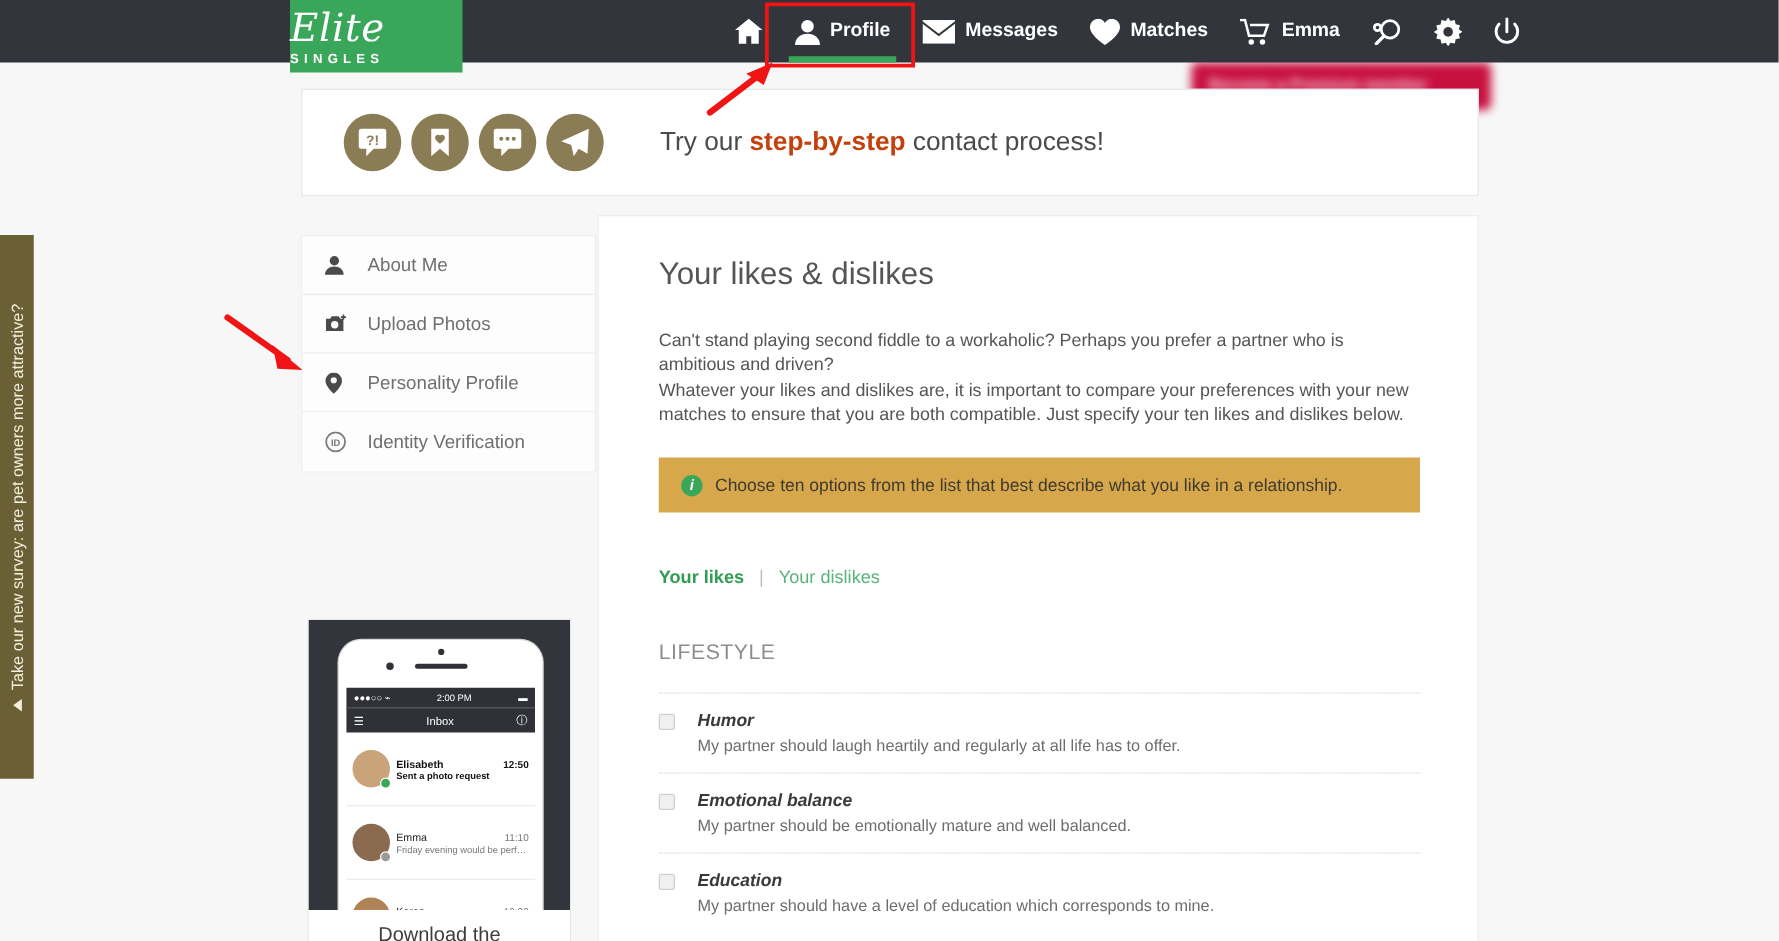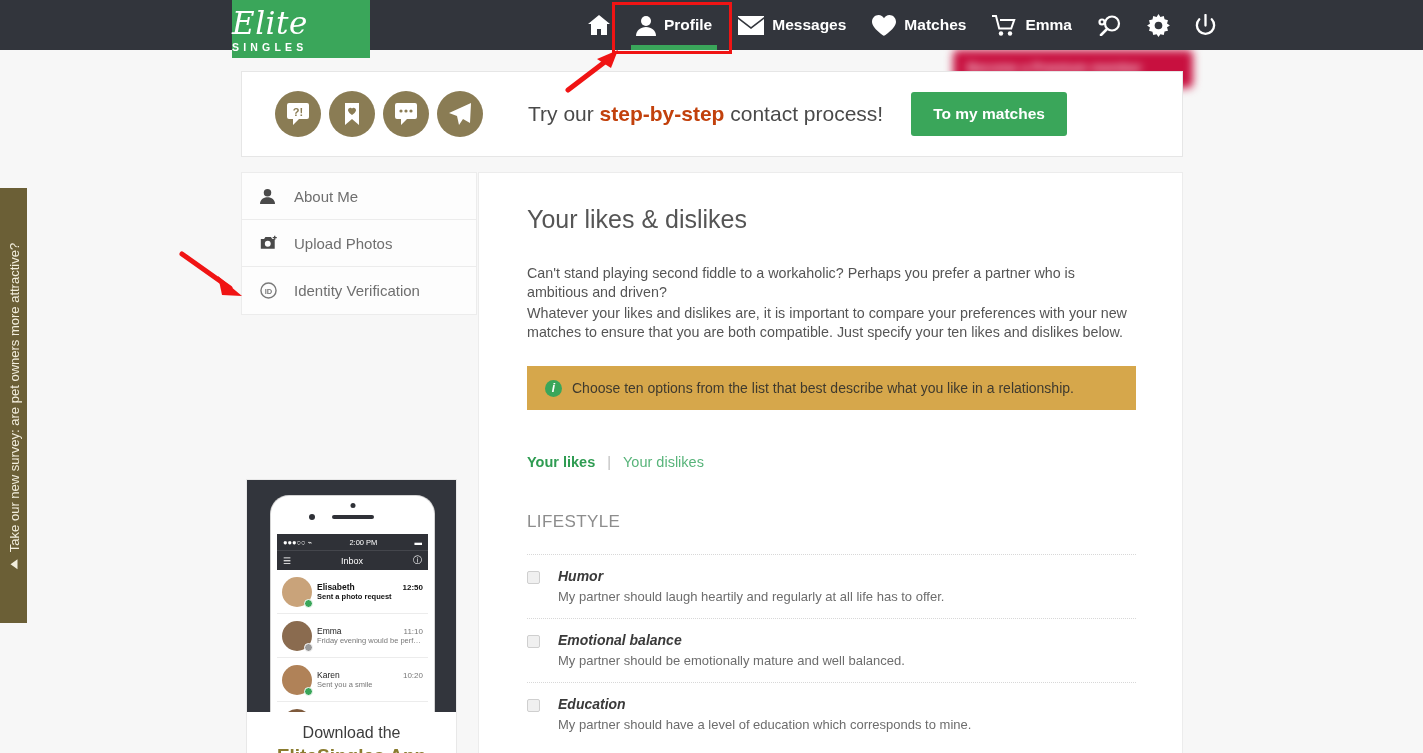--- a/index.html
+++ b/index.html
@@ -95,21 +95,21 @@
     margin-left: 28px; background: #3aa65a; color: #fff;
     font-size: 15.5px; font-weight: bold;
     padding: 13px 22px; border: none; border-radius: 3px; cursor: pointer;
     white-space: nowrap;
   }
 
   
   .cols { position: absolute; left: 1px; top: 122px; width: 942px; }
 
   
-  .sidebar { position: absolute; left: 0; top: 0; width: 236px; }
+  .sidebar { position: absolute; left: 0; top: 16px; width: 236px; }
   .menu { background: #ffffff; border: 1px solid #ececec; }
   .menu-item {
     display: flex; align-items: center; gap: 14px;
     height: 47px; padding: 0 10px 0 18px;
     border-bottom: 1px solid #ececec;
     color: #6f6f6f; font-size: 15px; cursor: pointer;
     background: #fdfdfd;
   }
   .menu-item:last-child { border-bottom: none; }
   .menu-item.active { color: #2b2b2b; font-weight: bold; background: #ffffff; }
@@ -148,21 +148,21 @@
     height: 16px; background: #2f3137; color: #fff; font-size: 7.5px;
     display: flex; align-items: center; justify-content: space-between; padding: 0 6px;
   }
   .ph-nav {
     height: 20px; background: #2f3137; color: #fff; font-size: 9px;
     display: flex; align-items: center; justify-content: space-between; padding: 0 6px;
     border-top: 1px solid #44464c;
   }
   .ph-row {
     display: flex; align-items: center; gap: 5px;
-    padding: 5px 5px; border-bottom: 1px solid #ececec; height: 44px;
+    padding: 5px 5px; border-bottom: 1px solid #ececec; height: 59px;
   }
   .ph-av { width: 30px; height: 30px; border-radius: 50%; position: relative; flex: 0 0 auto; }
   .ph-av i {
     position: absolute; right: -1px; bottom: -1px;
     width: 9px; height: 9px; border-radius: 50%; border: 1.5px solid #fff;
   }
   .ph-meta { flex: 1 1 auto; min-width: 0; }
   .ph-top { display: flex; justify-content: space-between; align-items: baseline; }
   .ph-name { font-size: 8.5px; color: #222; }
   .ph-time { font-size: 8px; color: #777; }
@@ -373,21 +373,20 @@
               <circle cx="18" cy="10" r="1.6" fill="#8a7c54"></circle>
           </svg>
         </div>
         <div class="cp-icon">
           <svg width="26" height="26" viewBox="0 0 26 26">
             <path d="M24 2L2 12l8 3 2 9 4-6 7 4z" fill="#fff"></path>
           </svg>
         </div>
       </div>
       <div class="cp-text"><span>Try our </span><b>step-by-step</b><span> contact process!</span></div>
-      <button class="cp-btn">To my matches</button>
     </div>
 
     <div class="cols">
 
       <div class="sidebar">
         <div class="menu">
 
           <div class="menu-item">
             <span class="menu-ico">
               <svg width="15" height="16" viewBox="0 0 20 21">
@@ -403,20 +402,29 @@
               <svg width="18" height="16" viewBox="0 0 22 18">
                 <path d="M1 4h4l1.6-2.4h6.8L15 4h3v12H1z" fill="#4a4a4a"></path>
                 <circle cx="9.5" cy="10" r="3.6" fill="#fdfdfd"></circle>
                 <path d="M18 0v5M15.5 2.5h5" stroke="#4a4a4a" stroke-width="1.6"></path>
               </svg>
             </span>
             <span>Upload Photos</span>
           </div>
 
 
+          <div class="menu-item">
+            <span class="menu-ico">
+              <svg width="14" height="17" viewBox="0 0 14 18">
+                  <path d="M7 0a7 7 0 00-7 7c0 5 7 11 7 11s7-6 7-11a7 7 0 00-7-7z" fill="#4a4a4a"></path>
+                  <circle cx="7" cy="6.6" r="2.6" fill="#fdfdfd"></circle>
+                </svg>
+            </span>
+            <span>Personality Profile</span>
+          </div>
 
           <div class="menu-item">
             <span class="menu-ico">
               <svg width="17" height="17" viewBox="0 0 18 18">
                 <circle cx="9" cy="9" r="8" stroke="#7a7a7a" stroke-width="1.5" fill="none"></circle>
                 <text x="9" y="12.4" font-size="8" font-weight="bold" fill="#7a7a7a" text-anchor="middle" font-family="Liberation Sans">ID</text>
               </svg>
             </span>
             <span>Identity Verification</span>
           </div>

